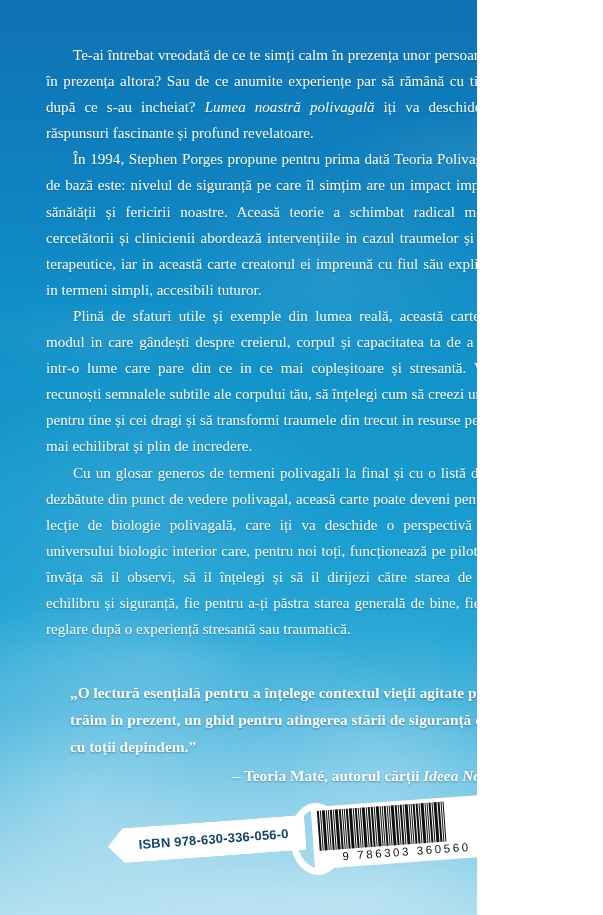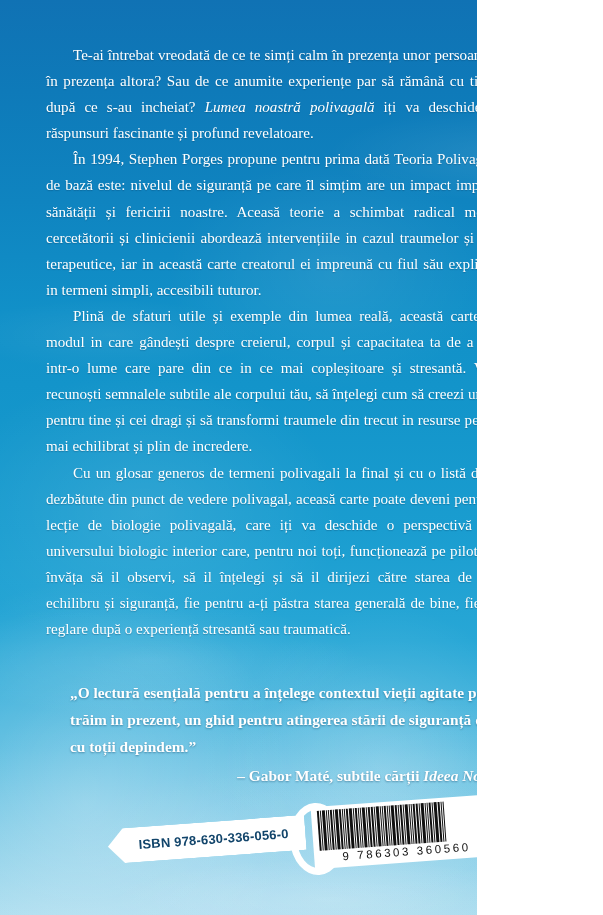--- a/index.html
+++ b/index.html
@@ -185,21 +185,21 @@
     <p>
       <span>Plină de sfaturi utile și exemple din lumea reală, această carte va schimba modul in care gândești despre creierul, corpul și capacitatea ta de a rămâne calm intr-o lume care pare din ce in ce mai copleșitoare și stresantă. Vei învăța să recunoști semnalele subtile ale corpului tău, să înțelegi cum să creezi un mediu sigur pentru tine și cei dragi și să transformi traumele din trecut in resurse pentru un viitor mai echilibrat și plin de incredere.</span>
     </p>
     <p>
       <span>Cu un glosar generos de termeni polivagali la final și cu o listă de diagnostice dezbătute din punct de vedere polivagal, aceasă carte poate deveni pentru tine prima lecție de biologie polivagală, care iți va deschide o perspectivă nouă asupra universului biologic interior care, pentru noi toți, funcționează pe pilot automat. Vei învăța să il observi, să il înțelegi și să il dirijezi către starea de homeostazie, echilibru și siguranță, fie pentru a-ți păstra starea generală de bine, fie ca formă de reglare după o experiență stresantă sau traumatică.</span>
     </p>
   </div>
 
   <div class="pull-quote">
     <span class="quote-text">„O lectură esențială pentru a înțelege contextul vieții agitate pe care o trăim in prezent, un ghid pentru atingerea stării de siguranță de care cu toții depindem.”</span>
-    <span class="attribution"><span>– Gabor Maté, subtile cărții </span><span class="ital">Ideea Normalității</span></span>
+    <span class="attribution"><span>– Teoria Maté, autorul cărții </span><span class="ital">Ideea Normalității</span></span>
   </div>
 
   <div id="barcode-block">
     <div class="isbn-banner">
       <span>ISBN 978-630-336-056-0</span>
     </div>
     <div class="isbn-oval"></div>
     <div class="barcode-card">
       <div class="bars">
         <i style="width:2px"></i>

